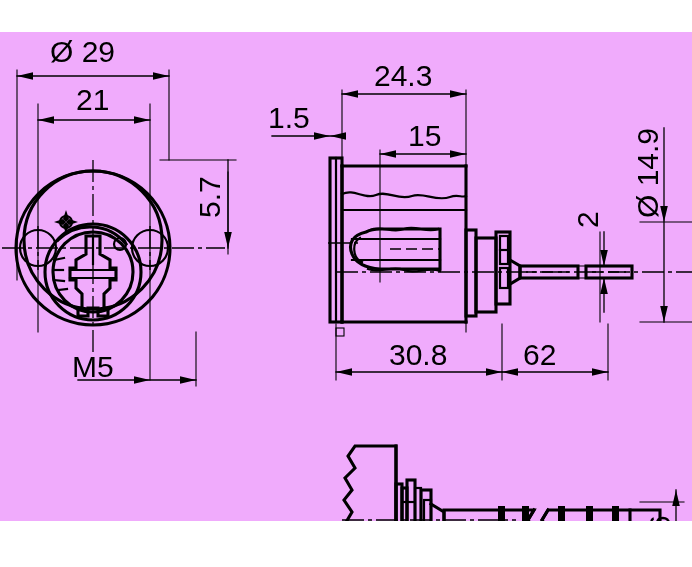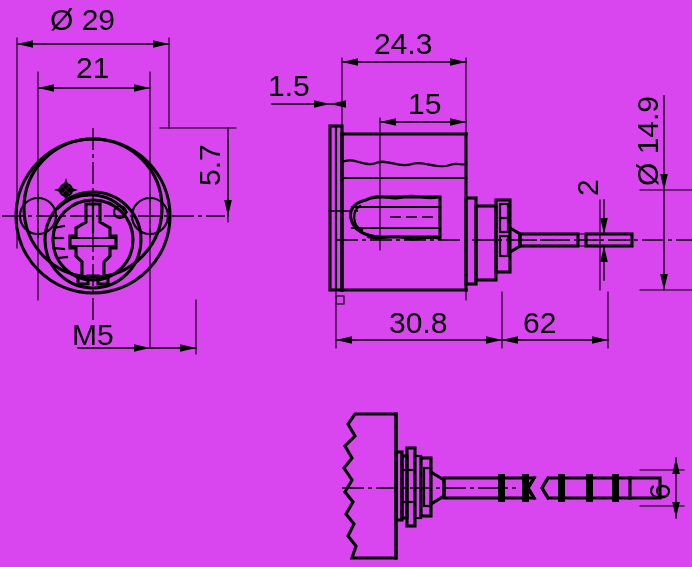--- a/index.html
+++ b/index.html
@@ -6,23 +6,24 @@
     margin: 0;
     padding: 0;
     background: #ffffff;
   }
   body {
     font-family: "Liberation Sans", sans-serif;
   }
   #drawing-root {
     position: relative;
     width: 692px;
-    height: 567px;
-    background: #d946ef;
+    height: 489px;
+    background: #f0abfc;
     overflow: hidden;
+    margin-top: 32px;
   }
   svg.cad {
     position: absolute;
     top: 0;
     left: 0;
     width: 692px;
     height: 567px;
     display: block;
   }
   .ln      { stroke: #000; fill: none; stroke-linecap: square; }

